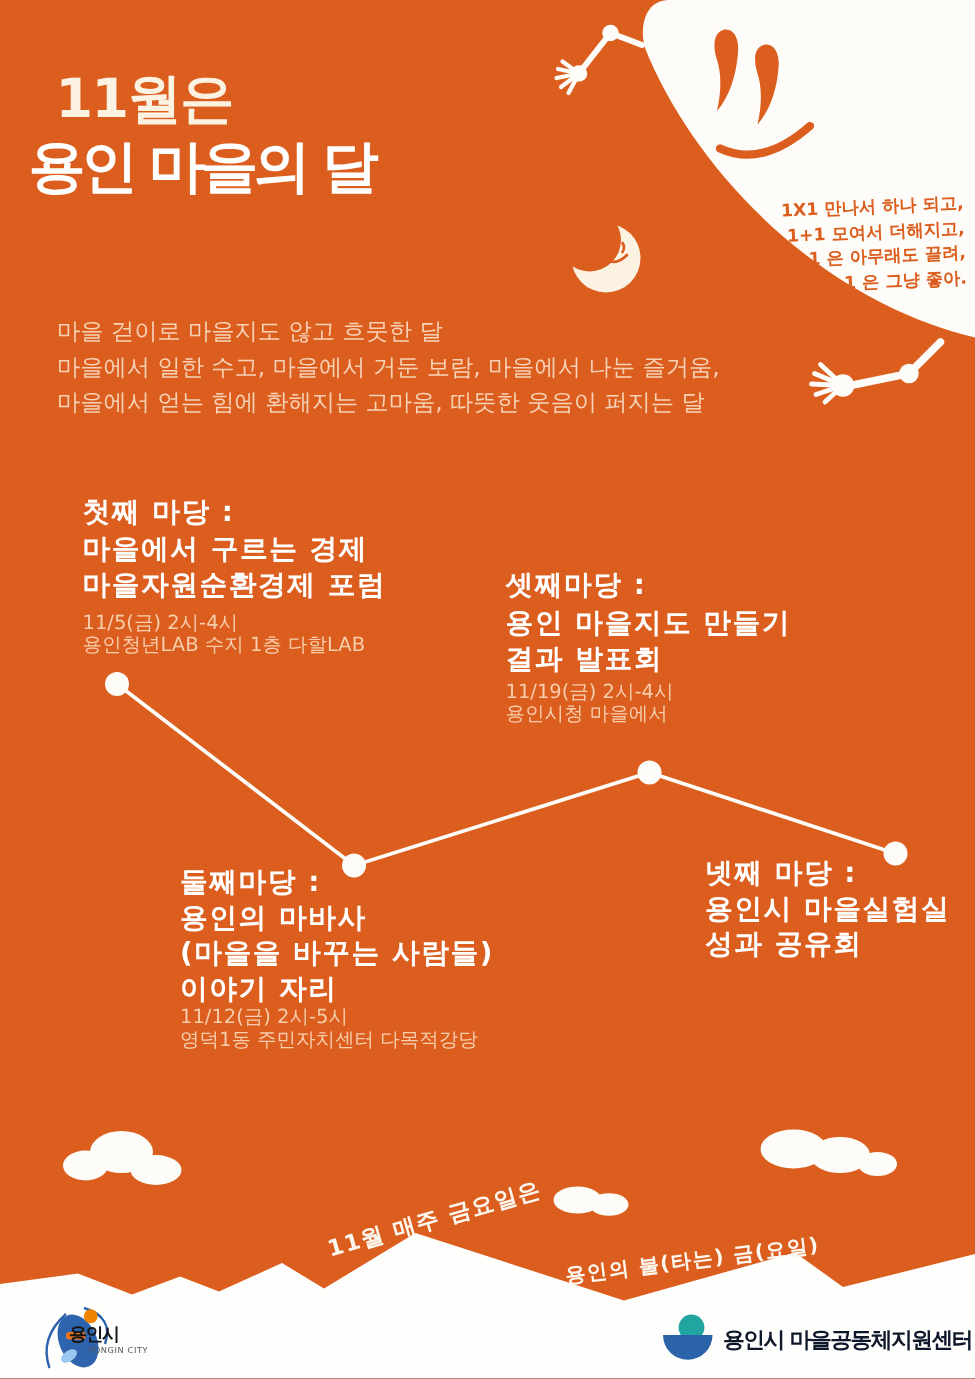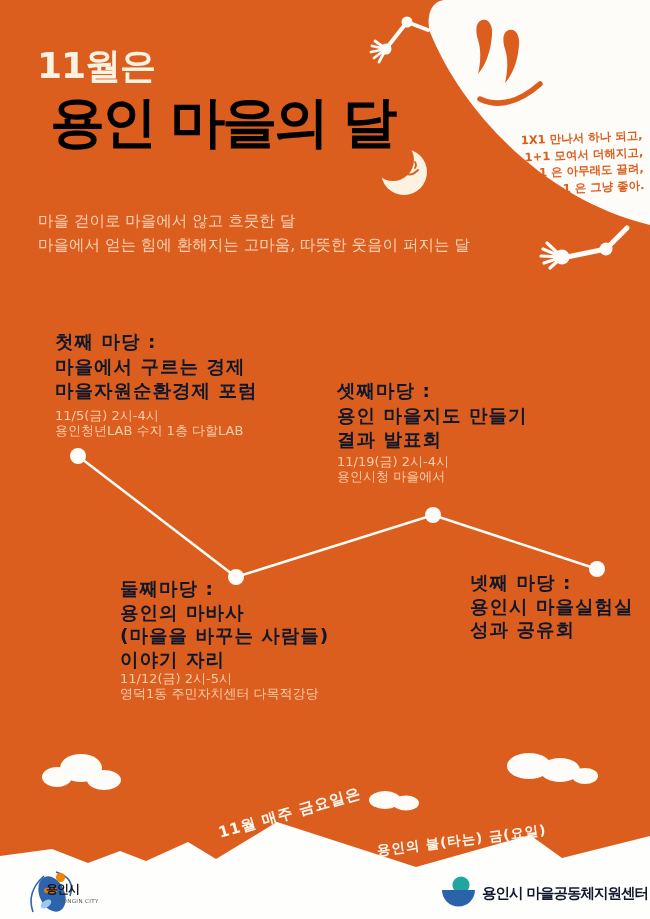--- a/index.html
+++ b/index.html
@@ -6,25 +6,25 @@
   *{box-sizing:border-box;}
   #poster{
     position:relative;width:650px;height:919px;overflow:hidden;
     background:#DC5E1E;
     font-family:"DejaVu Sans",sans-serif;
     margin:0 auto;
   }
   #art{position:absolute;left:0;top:0;z-index:0;}
   .txt{position:absolute;z-index:2;}
   .title1{left:37px;top:42px;font-size:36px;font-weight:bold;color:#FBF2E2;letter-spacing:-1px;white-space:nowrap;}
-  .title2{left:50px;top:86px;font-size:55px;font-weight:bold;color:#000000;letter-spacing:-3px;white-space:nowrap;}
+  .title2{left:19px;top:86px;font-size:38px;font-weight:bold;color:#ffffff;letter-spacing:-3px;white-space:nowrap;}
   .sun-quote{left:462px;top:127px;width:180px;text-align:right;color:#DC5E1E;
     font-size:11.5px;font-weight:bold;line-height:16.5px;transform:rotate(-2.5deg);transform-origin:right top;white-space:nowrap;}
   .intro{left:38px;top:210px;color:#F7D2B6;font-size:15.5px;line-height:23.5px;white-space:nowrap;}
-  .ev-head{color:#0f172a;font-weight:bold;font-size:18.5px;line-height:24.5px;letter-spacing:1px;white-space:nowrap;}
+  .ev-head{color:#ffffff;font-weight:bold;font-size:18.5px;line-height:24.5px;letter-spacing:1px;white-space:nowrap;}
   .ev-detail{color:#F7CDAC;font-size:13px;line-height:15px;white-space:nowrap;}
   .ev1-head{left:55px;top:330px;}
   .ev1-detail{left:55px;top:408px;}
   .ev2-head{left:120px;top:577px;line-height:23.5px;}
   .ev2-detail{left:120px;top:671px;}
   .ev3-head{left:337px;top:379px;}
   .ev3-detail{left:337px;top:454px;}
   .ev4-head{left:470px;top:571px;line-height:23.5px;}
   .ev4-detail{left:470px;top:648px;}
   .slogan1{left:219px;top:824px;font-size:15px;font-weight:bold;color:#FDF8EF;
@@ -132,21 +132,22 @@
   <div class="txt title2">용인 마을의 달</div>
 
   <div class="txt sun-quote">
     <div>1X1 만나서 하나 되고,</div>
     <div>1+1 모여서 더해지고,</div>
     <div>1+1 은 아무래도 끌려,</div>
     <div>1+1 은 그냥 좋아.</div>
   </div>
 
   <div class="txt intro">
-    <div>마을 걷이로 마을에서 않고 흐뭇한 달</div>
+    <div>마을 걷이로 마을지도 않고 흐뭇한 달</div>
+    <div>마을에서 일한 수고, 마을에서 거둔 보람, 마을에서 나눈 즐거움,</div>
     <div>마을에서 얻는 힘에 환해지는 고마움, 따뜻한 웃음이 퍼지는 달</div>
   </div>
 
   <div class="txt ev-head ev1-head">
     <div>첫째 마당 :</div>
     <div>마을에서 구르는 경제</div>
     <div>마을자원순환경제 포럼</div>
   </div>
   <div class="txt ev-detail ev1-detail">
     <div>11/5(금) 2시-4시</div>

